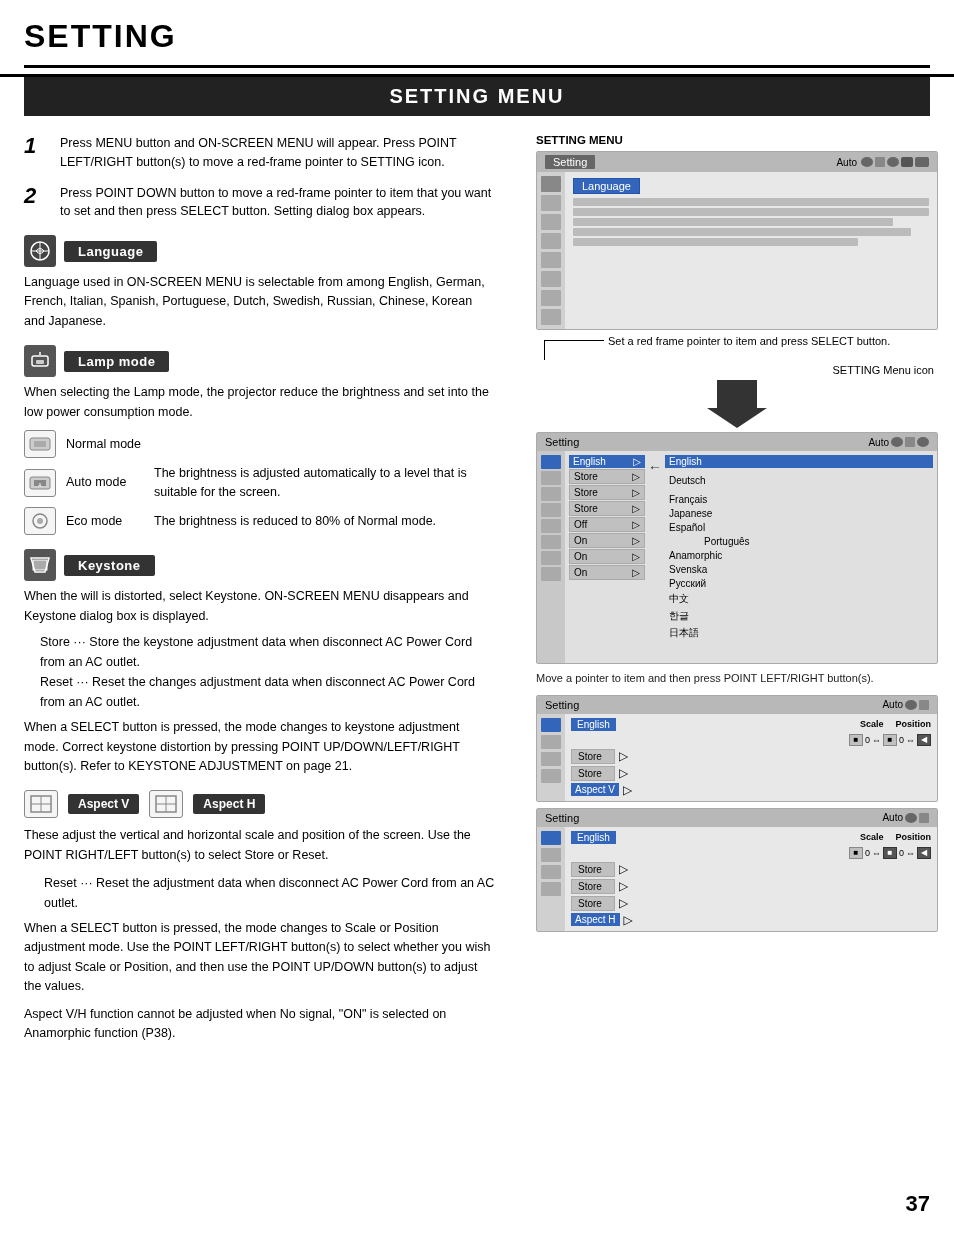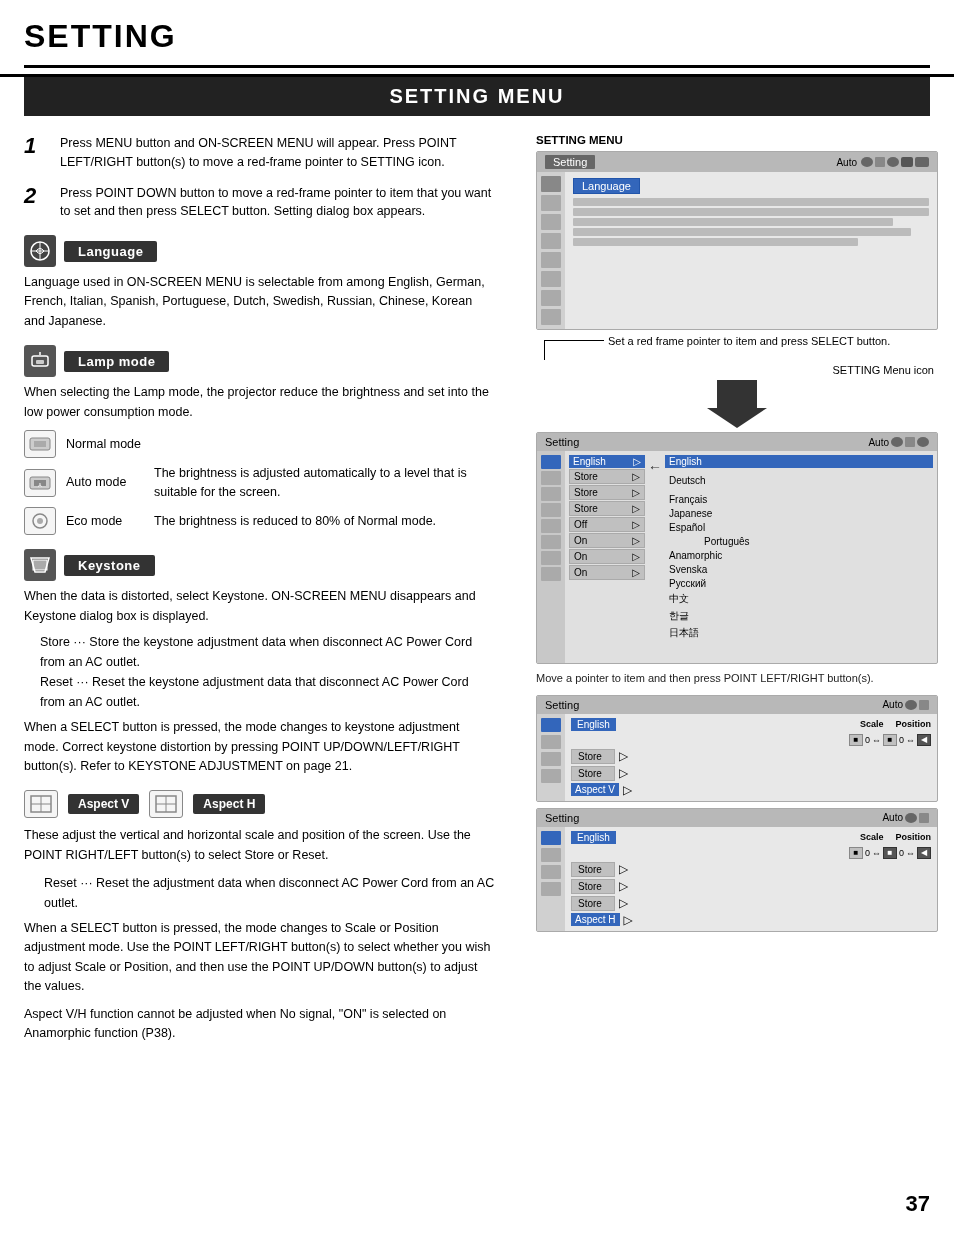--- a/index.html
+++ b/index.html
@@ -404,26 +404,26 @@
 
       <div class="sub-heading">
         <div class="sub-heading-icon" style="background:#555;">
           <svg viewBox="0 0 22 22" fill="none">
             <rect x="4" y="6" width="14" height="10" fill="#aaa" stroke="#fff" stroke-width="1"></rect>
             <polygon points="2,4 20,4 16,18 6,18" fill="none" stroke="#fff" stroke-width="1.5"></polygon>
           </svg>
         </div>
         <span class="sub-heading-label">Keystone</span>
       </div>
-      <div class="keystone-text">When the data is distorted, select Keystone.  ON-SCREEN MENU disappears and Keystone dialog box is displayed.</div>
+      <div class="keystone-text">When the will is distorted, select Keystone.  ON-SCREEN MENU disappears and Keystone dialog box is displayed.</div>
       <div class="keystone-indent">
         <span>Store ···  Store the keystone adjustment data when disconnect AC Power Cord from an AC outlet.</span>
       </div>
       <div class="keystone-indent" style="margin-bottom:6px;">
-        <span>Reset ···  Reset the keystone adjustment data that disconnect AC Power Cord from an AC outlet.</span>
+        <span>Reset ···  Reset the changes adjustment data when disconnect AC Power Cord from an AC outlet.</span>
       </div>
       <div class="keystone-text">When a SELECT button is pressed, the mode changes to keystone adjustment mode. Correct keystone distortion by pressing POINT UP/DOWN/LEFT/RIGHT button(s). Refer to KEYSTONE ADJUSTMENT on page 21.</div>
 
       <div class="aspect-row">
         <div class="aspect-icon-box">
           <svg width="24" height="20" viewBox="0 0 24 20">
             <rect x="2" y="2" width="20" height="16" fill="none" stroke="#888" stroke-width="1.5"></rect>
             <line x1="12" y1="2" x2="12" y2="18" stroke="#888" stroke-width="1"></line>
             <line x1="2" y1="10" x2="22" y2="10" stroke="#888" stroke-width="1"></line>
           </svg>

